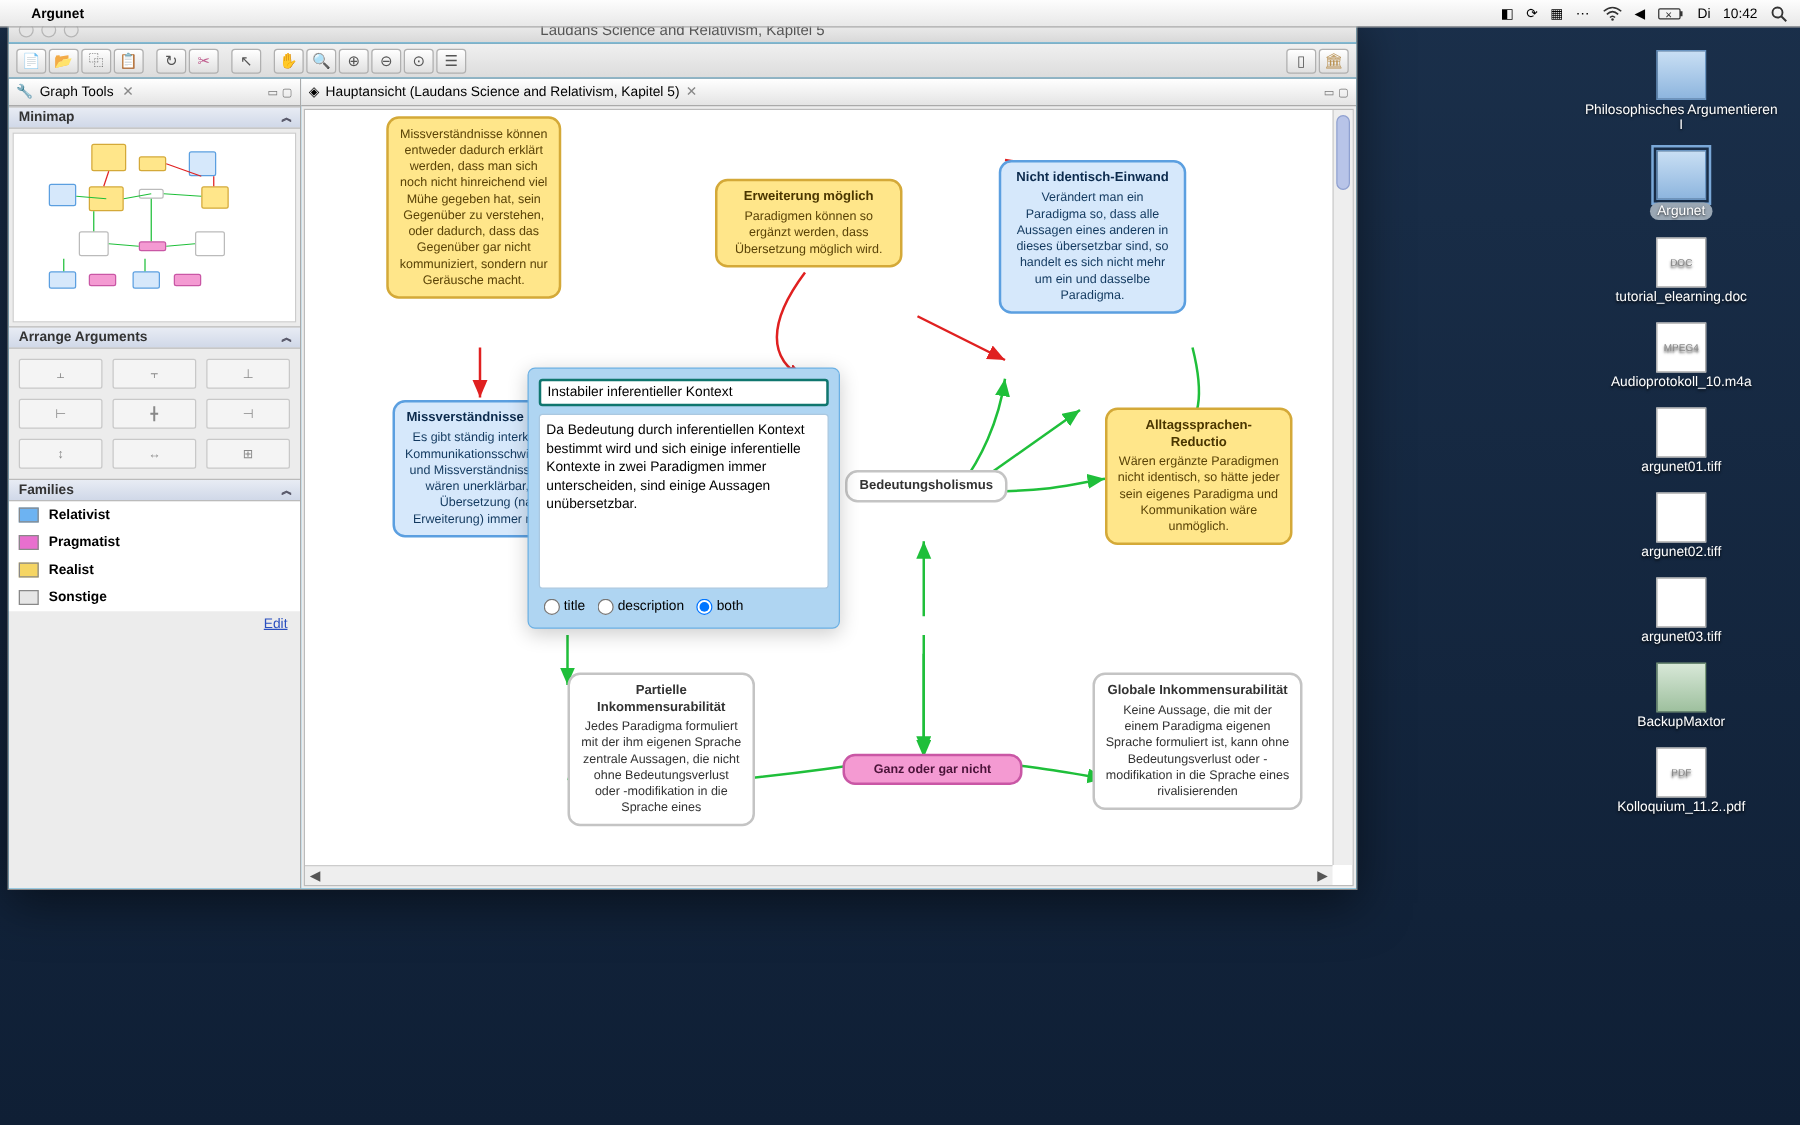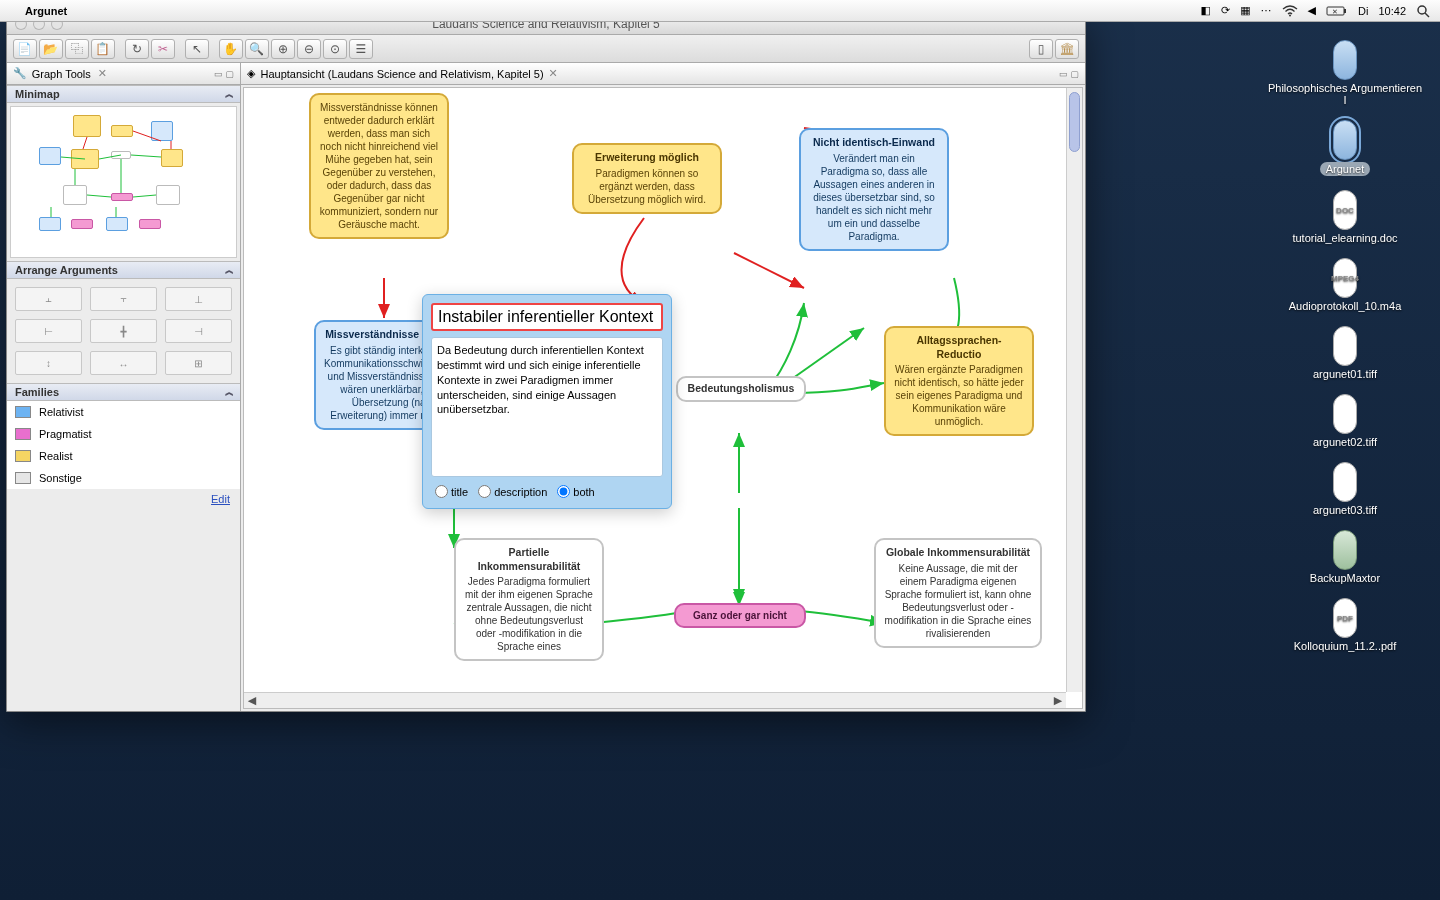--- a/index.html
+++ b/index.html
@@ -21,21 +21,21 @@
 .body { flex:1; display:flex; overflow:hidden; }
 .sidepanel { width:234px; background:#ececec; border-right:1px solid #aaa; display:flex; flex-direction:column; }
 .sp-tab { height:22px; background:linear-gradient(to bottom,#fff,#e4e4e4); border-bottom:1px solid #aaa; display:flex; align-items:center; padding:0 6px; gap:5px; font-size:11px; }
 .sp-tab .x { margin-left:2px; color:#888; }
 .sp-tab .ctrls { margin-left:auto; display:flex; gap:3px; color:#777; font-size:9px; }
 .sp-sect { background:linear-gradient(to bottom,#e8ecf4,#d0d8e8); border-top:1px solid #bbb; border-bottom:1px solid #bbb; height:18px; display:flex; align-items:center; padding:0 8px; font-weight:bold; color:#333; font-size:11px; position:relative; }
 .sp-sect .chev { position:absolute; right:6px; color:#556; font-size:9px; }
 .minimap { height:152px; background:#fff; margin:3px; border:1px solid #ccc; position:relative; overflow:hidden; }
 .arrange { padding:8px; display:grid; grid-template-columns:repeat(3,1fr); grid-template-rows:repeat(3,1fr); gap:8px; height:104px; }
 .arrange div { border:1px solid #c8c8c8; border-radius:2px; background:#f4f4f4; display:flex; align-items:center; justify-content:center; color:#888; font-size:10px; }
-.families { background:#fff; }
+.families { background:#fff;font-weight:bold; }
 .fam-row { display:flex; align-items:center; height:22px; padding:0 8px; gap:8px; }
 .fam-sw { width:16px; height:12px; border:1px solid #888; }
 .edit-link { text-align:right; padding:4px 10px; color:#2a4fbf; text-decoration:underline; cursor:pointer; }
 .main { flex:1; display:flex; flex-direction:column; background:#ececec; }
 .main-tab { height:22px; background:linear-gradient(to bottom,#fff,#e4e4e4); border-bottom:1px solid #aaa; display:flex; align-items:center; padding:0 6px; gap:5px; }
 .main-tab .ctrls { margin-left:auto; display:flex; gap:3px; color:#777; font-size:9px; }
 .canvas-wrap { flex:1; position:relative; background:#fff; margin:2px; border:1px solid #bbb; overflow:hidden; }
 .canvas { position:absolute; inset:0; }
 .vscroll { position:absolute; right:0; top:0; bottom:16px; width:16px; background:#eee; border-left:1px solid #ccc; }
 .vscroll .thumb { position:absolute; left:2px; right:2px; top:4px; height:60px; background:#b8c4e8; border:1px solid #8fa0d0; border-radius:6px; }
@@ -43,28 +43,28 @@
 .hscroll .arrow { width:16px; height:14px; display:flex; align-items:center; justify-content:center; color:#555; }
 .node { position:absolute; border-radius:10px; padding:6px 8px; font-size:10px; line-height:1.3; text-align:center; }
 .node .nt { font-weight:bold; margin-bottom:2px; font-size:10.5px; }
 .node.blue { background:#d6e8fb; border:2px solid #5b9fe0; color:#12395f; }
 .node.blue .nt { color:#0b2a4d; }
 .node.yellow { background:#ffe68a; border:2px solid #d4a938; color:#5a4307; }
 .node.yellow .nt { color:#4a3600; }
 .node.white { background:#fff; border:2px solid #c4c4c4; color:#333; }
 .node.pink { background:#f49ad2; border:2px solid #c957a5; color:#4a1339; font-weight:bold; padding:4px 10px; }
 .editbox { position:absolute; background:#afd5f2; border:1px solid #6bb0e4; border-radius:6px; padding:8px; display:flex; flex-direction:column; gap:6px; box-shadow:0 4px 16px rgba(0,0,0,0.2); }
-.editbox input[type=text] { border:2px solid #ef4444; border-radius:3px; padding:3px 5px; font-size:16px; font-family:inherit; background:#fff; }
+.editbox input[type=text] { border:2px solid #0f766e; border-radius:3px; padding:3px 5px; font-size:11px; font-family:inherit; background:#fff; }
 .editbox textarea { border:1px solid #aac8e0; border-radius:3px; padding:5px; font-size:11px; font-family:inherit; resize:none; height:140px; background:#fff; line-height:1.35; }
 .editbox .radios { display:flex; gap:10px; align-items:center; font-size:11px; padding:2px 4px; }
-.editbox .radios label { display:flex; align-items:center; gap:3px; }
+.editbox .radios label { display:flex; gap:3px; }
 svg.arrows { position:absolute; inset:0; width:100%; height:100%; pointer-events:none; }
 .desktop-icons { position:absolute; right:10px; top:40px; width:170px; display:flex; flex-direction:column; align-items:center; gap:14px; }
 .di { display:flex; flex-direction:column; align-items:center; width:160px; text-align:center; color:#fff; text-shadow:0 1px 2px rgba(0,0,0,0.8); font-size:11px; gap:2px; }
-.di .ic { width:24px; height:40px; border-radius:12px; display:flex; align-items:center; justify-content:center; font-size:10px;font-weight:bold; }
+.di .ic { width:40px; height:40px; border-radius:0; display:flex; align-items:center; justify-content:center; font-size:10px; }
 .di .folder { background:linear-gradient(to bottom,#c9dff4,#8db5de); border:1px solid #6a94c0; }
 .di .folder.sel { outline:2px solid #7aa8d8; outline-offset:2px; }
 .di .doc { background:#fff; border:1px solid #aaa; color:#888; font-size:8px; }
 .di .img { background:#fff; border:1px solid #aaa; }
 .di .hd { background:linear-gradient(to bottom,#d8e8d8,#9ec09e); border:1px solid #7a9a7a; }
 .di .lbl.sel { background:#9aa7b4; border-radius:8px; padding:1px 6px; }
 .mini-node { position:absolute; border-radius:2px; font-size:4px; }
 </style>
 </head>
 <body>
@@ -284,21 +284,21 @@
             <div class="nt" style="margin:0">Bedeutungsholismus</div>
           </div>
           <div class="node white" style="left:210px;top:450px;width:150px">
             <div class="nt">Partielle Inkommensurabilität</div>
             <div>Jedes Paradigma formuliert mit der ihm eigenen Sprache zentrale Aussagen, die nicht ohne Bedeutungsverlust oder -modifikation in die Sprache eines</div>
           </div>
           <div class="node yellow" style="left:640px;top:238px;width:150px">
             <div class="nt">Alltagssprachen-Reductio</div>
             <div>Wären ergänzte Paradigmen nicht identisch, so hätte jeder sein eigenes Paradigma und Kommunikation wäre unmöglich.</div>
           </div>
-          <div class="node pink" style="left:430px;top:515px;width:132px">
+          <div class="node pink" style="left:430px;top:515px;width:144px">
             <div>Ganz oder gar nicht</div>
           </div>
           <div class="node white" style="left:630px;top:450px;width:168px">
             <div class="nt">Globale Inkommensurabilität</div>
             <div>Keine Aussage, die mit der einem Paradigma eigenen Sprache formuliert ist, kann ohne Bedeutungsverlust oder -modifikation in die Sprache eines rivalisierenden</div>
           </div>
 
           <div class="editbox" style="left:178px;top:206px;width:250px">
             <input type="text" value="Instabiler inferentieller Kontext" style="">
             <textarea style="">Da Bedeutung durch inferentiellen Kontext bestimmt wird und sich einige inferentielle Kontexte in zwei Paradigmen immer unterscheiden, sind einige Aussagen unübersetzbar.</textarea>

